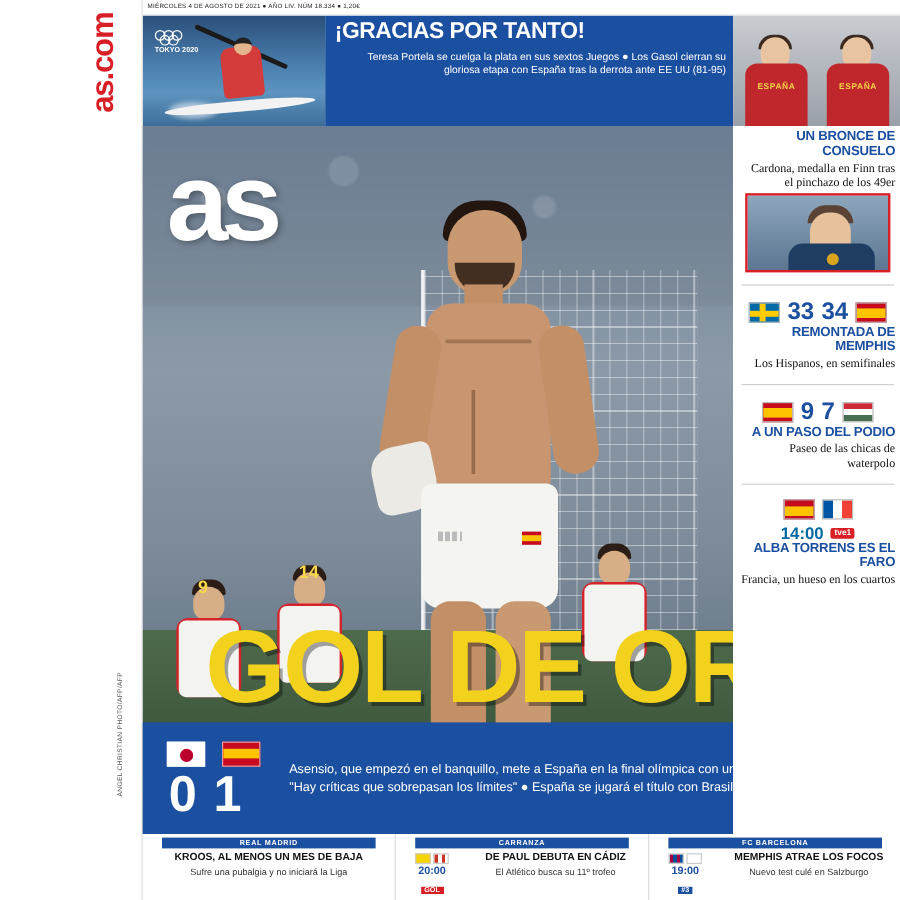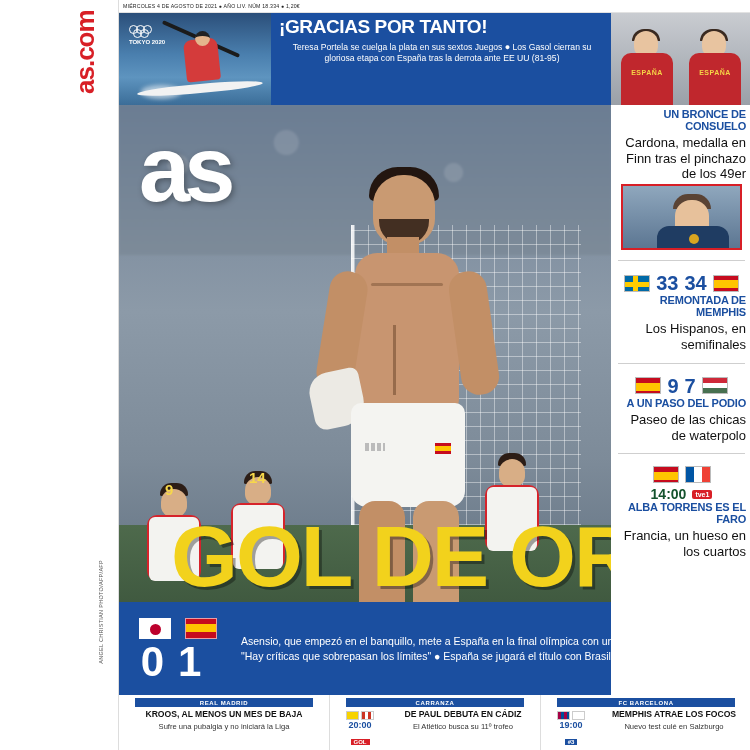--- a/index.html
+++ b/index.html
@@ -108,21 +108,21 @@
     position: absolute; left: 152px; top: 0; width: 340px; height: 92px;
     background: #1b4fa0;
     color: #fff; padding: 4px 6px 4px 8px;
   }
   .banner-mid h1 {
     font-size: 19px; font-weight: bold; letter-spacing: -.4px;
     line-height: 1.05; text-align: left;
   }
   .banner-mid .sub {
     font-size: 8.6px; line-height: 1.28; margin-top: 5px;
-    text-align: center;
+    text-align: right;
   }
   .bullet { color:#fff; font-size: 9px; }
 
   .banner-right {
     position: absolute; left: 492px; top: 0; width: 140px; height: 92px;
     background: linear-gradient(180deg,#c9ccd1 0%,#9aa0a8 100%);
     overflow: hidden;
   }
   .gasol {
     position: absolute; bottom: 0; width: 68px; height: 86px;
@@ -151,21 +151,21 @@
   .rail {
     position: absolute; left: 492px; top: 105px; width: 140px; height: 590px;
     background: #ffffff; border-left: 1px solid #fff;
   }
   .rail-block { padding: 4px 5px 5px; text-align: right; }
   .rail-kicker {
     color: #1b4fa0; font-weight: bold; font-size: 11px; line-height: 1.08;
     letter-spacing: -.2px;
   }
   .rail-deck {
-    font-size: 13px; line-height: 1.22; color: #111; margin-top: 2px;
+    font-size: 10px; line-height: 1.22; color: #111; margin-top: 2px; font-family: Liberation Serif, serif;
   }
   .rail-photo {
     height: 66px; margin: 2px 4px 0;
     background: linear-gradient(180deg,#8fa7bd 0%,#5c7692 100%);
     border: 2px solid #d81f26;
     position: relative; overflow: hidden;
   }
   .rail-photo .face {
     position: absolute; left: 52px; top: 14px; width: 34px; height: 40px;
     background: #e7c19b; border-radius: 16px 16px 14px 14px;
@@ -199,21 +199,21 @@
   .f-esp:after { content:""; position:absolute; left:0; right:0; top:4.5px; height:8px; background:#ffc400; }
   .f-hun { background: linear-gradient(180deg,#ce2939 33%,#fff 33%,#fff 66%,#477050 66%); }
   .f-fra { background: linear-gradient(90deg,#0055a4 33%,#fff 33%,#fff 66%,#ef4135 66%); }
   .score-num {
     font-size: 20px; font-weight: bold; color: #1b4fa0; line-height: 1;
   }
   .time-row {
     display: flex; align-items: center; justify-content: center; gap: 6px;
     margin-top: 3px;
   }
-  .time-val { font-size: 14px; font-weight: bold; color: #14532d; }
+  .time-val { font-size: 14px; font-weight: bold; color: #0369a1; }
   .tv-badge {
     background: #d81f26; color: #fff; font-size: 7px; font-weight: bold;
     padding: 1px 3px; border-radius: 2px;
   }
 
   
   .mainphoto {
     position: absolute; left: 0; top: 105px; width: 492px; height: 590px;
     overflow: hidden;
     background: linear-gradient(180deg,#6f8096 0%,#8c9aa8 35%,#7d8b99 60%,#4f6072 100%);

